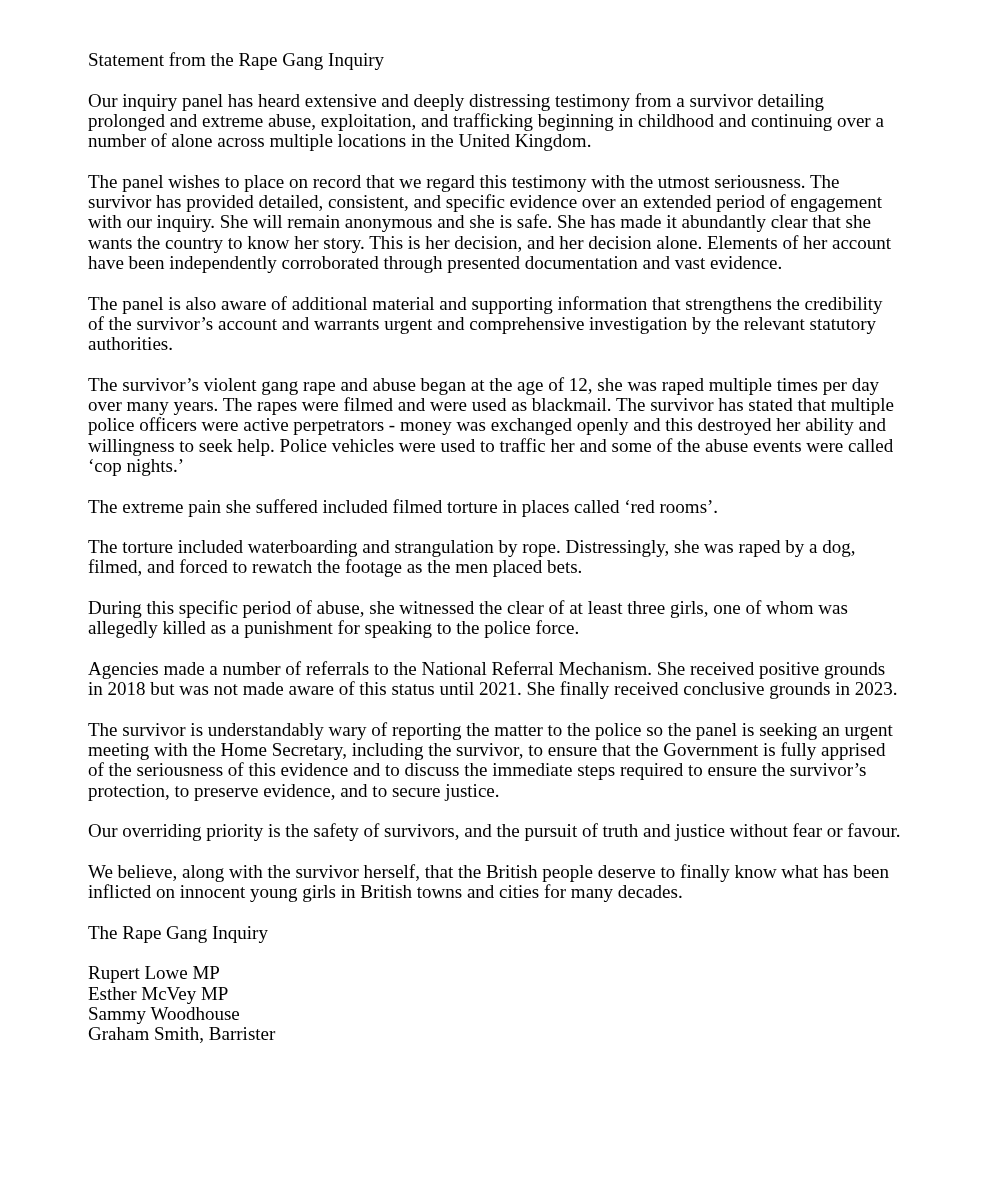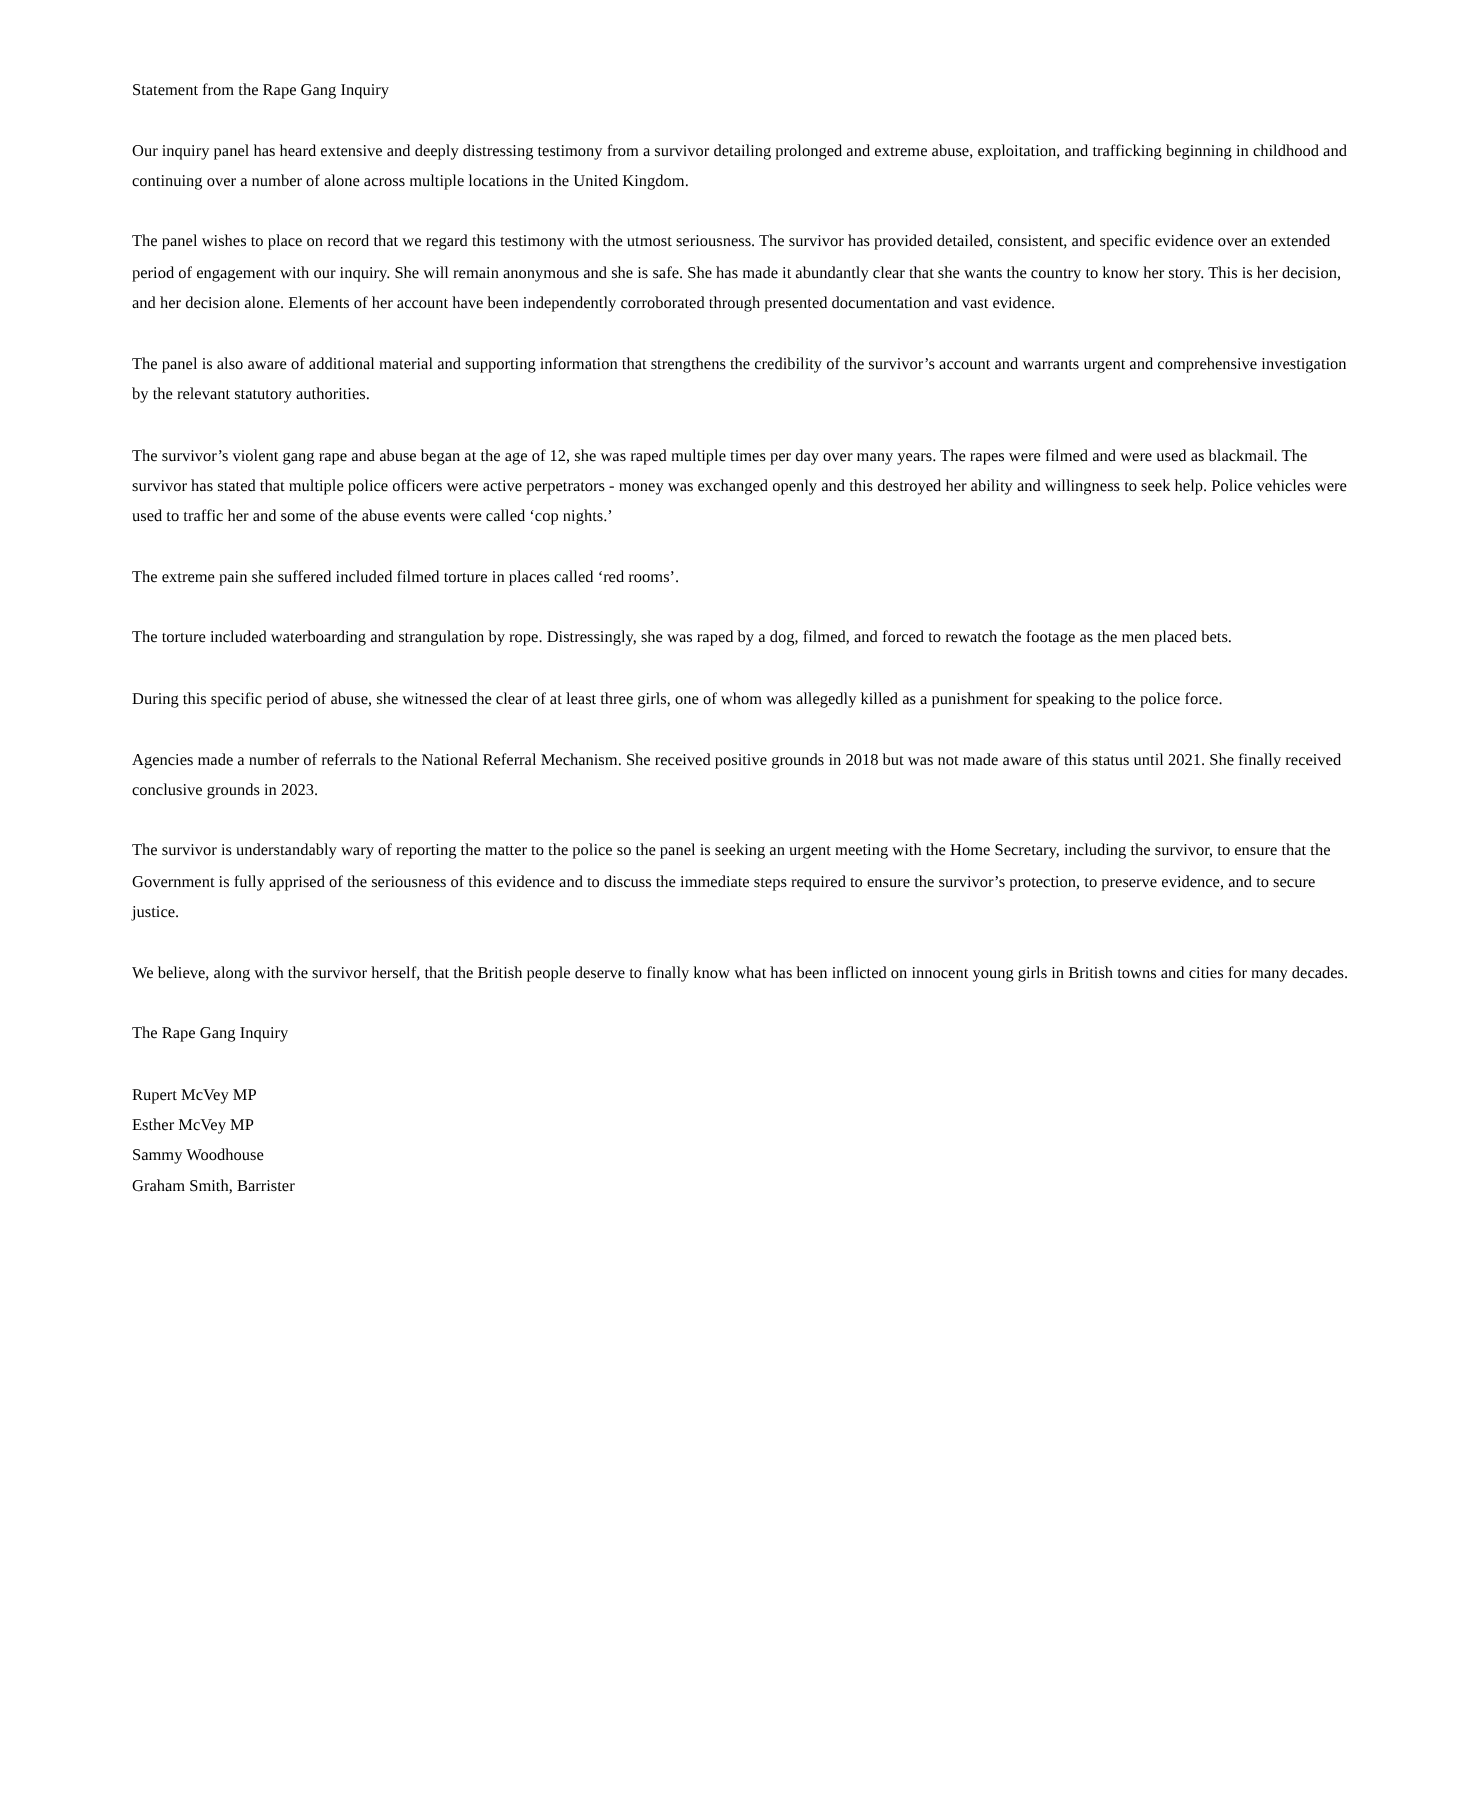--- a/index.html
+++ b/index.html
@@ -16,21 +16,21 @@
   }
   .page {
     box-sizing: border-box;
     width: 986px;
     height: 1200px;
     padding: 50px 86px 0 88px;
     background: #ffffff;
   }
   .doc {
     width: 814px;
-    font-size: 11px;
+    font-size: 19px;
     line-height: 20.3px;
     text-align: left;
   }
   .doc p {
     margin: 0 0 20.3px 0;
   }
   .doc .title {
     margin: 0 0 20.3px 0;
   }
   .sig-block {
@@ -48,22 +48,23 @@
     <p class="title">Statement from the Rape Gang Inquiry</p>
     <p>Our inquiry panel has heard extensive and deeply distressing testimony from a survivor detailing prolonged and extreme abuse, exploitation, and trafficking beginning in childhood and continuing over a number of alone across multiple locations in the United Kingdom.</p>
     <p>The panel wishes to place on record that we regard this testimony with the utmost seriousness. The survivor has provided detailed, consistent, and specific evidence over an extended period of engagement with our inquiry. She will remain anonymous and she is safe. She has made it abundantly clear that she wants the country to know her story. This is her decision, and her decision alone. Elements of her account have been independently corroborated through presented documentation and vast evidence.</p>
     <p>The panel is also aware of additional material and supporting information that strengthens the credibility of the survivor’s account and warrants urgent and comprehensive investigation by the relevant statutory authorities.</p>
     <p>The survivor’s violent gang rape and abuse began at the age of 12, she was raped multiple times per day over many years. The rapes were filmed and were used as blackmail. The survivor has stated that multiple police officers were active perpetrators - money was exchanged openly and this destroyed her ability and willingness to seek help. Police vehicles were used to traffic her and some of the abuse events were called ‘cop nights.’</p>
     <p>The extreme pain she suffered included filmed torture in places called ‘red rooms’.</p>
     <p>The torture included waterboarding and strangulation by rope. Distressingly, she was raped by a dog, filmed, and forced to rewatch the footage as the men placed bets.</p>
     <p>During this specific period of abuse, she witnessed the clear of at least three girls, one of whom was allegedly killed as a punishment for speaking to the police force.</p>
     <p>Agencies made a number of referrals to the National Referral Mechanism. She received positive grounds in 2018 but was not made aware of this status until 2021. She finally received conclusive grounds in 2023.</p>
     <p>The survivor is understandably wary of reporting the matter to the police so the panel is seeking an urgent meeting with the Home Secretary, including the survivor, to ensure that the Government is fully apprised of the seriousness of this evidence and to discuss the immediate steps required to ensure the survivor’s protection, to preserve evidence, and to secure justice.</p>
+    <p>Our overriding priority is the safety of survivors, and the pursuit of truth and justice without fear or favour.</p>
     <p>We believe, along with the survivor herself, that the British people deserve to finally know what has been inflicted on innocent young girls in British towns and cities for many decades.</p>
     <p>The Rape Gang Inquiry</p>
     <div class="sig-block">
-      <div>Rupert McVey MP</div>
+      <div>Rupert Lowe MP</div>
       <div>Esther McVey MP</div>
       <div>Sammy Woodhouse</div>
       <div>Graham Smith, Barrister</div>
     </div>
   </div>
 </div>
 
 </body></html>

